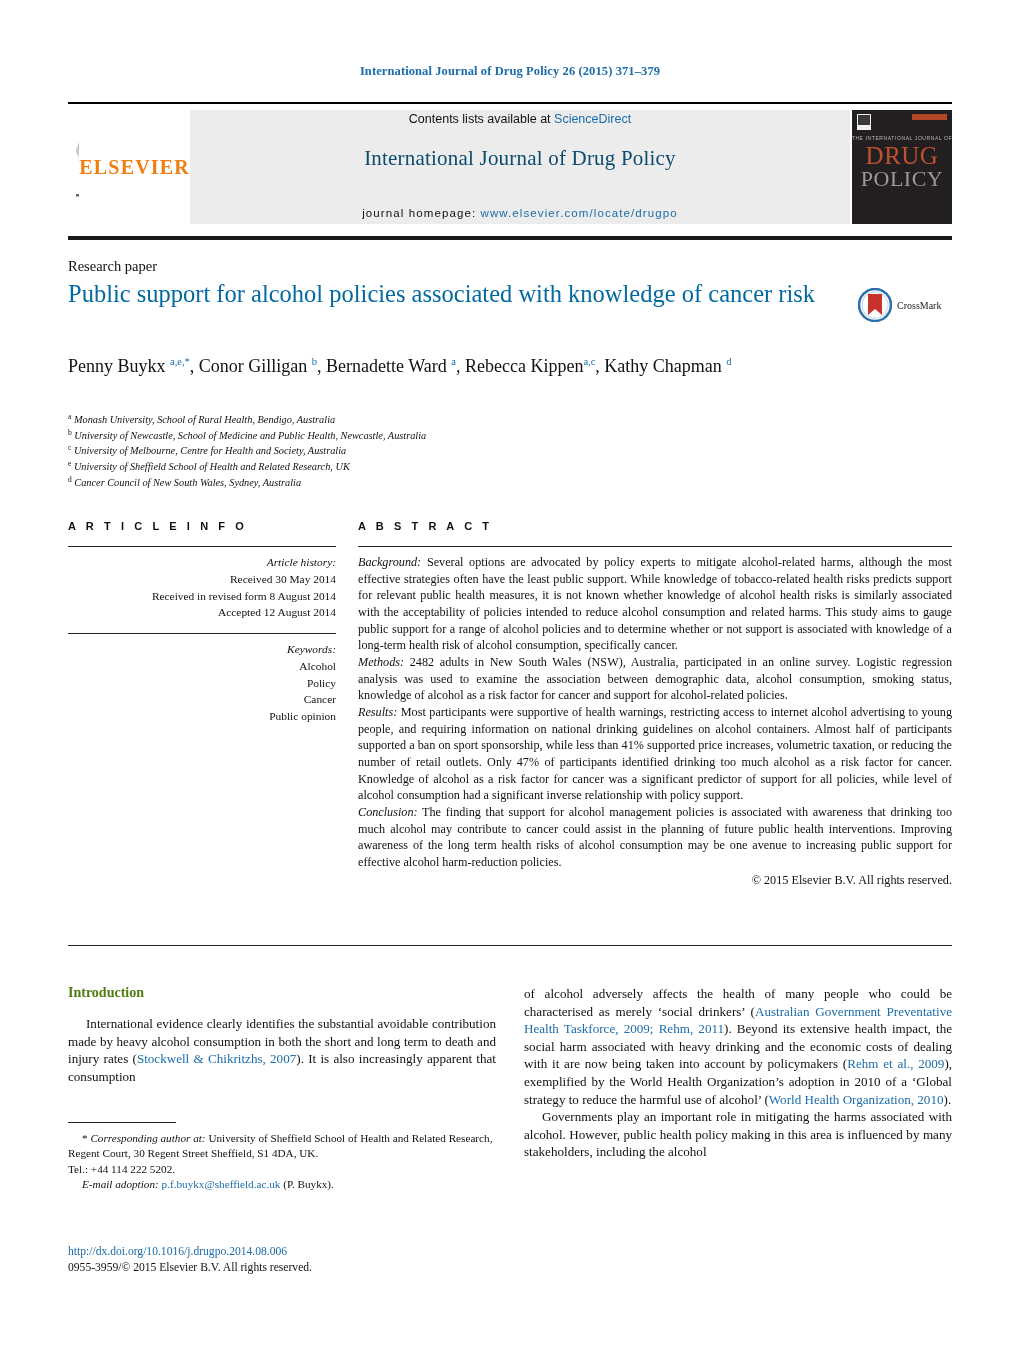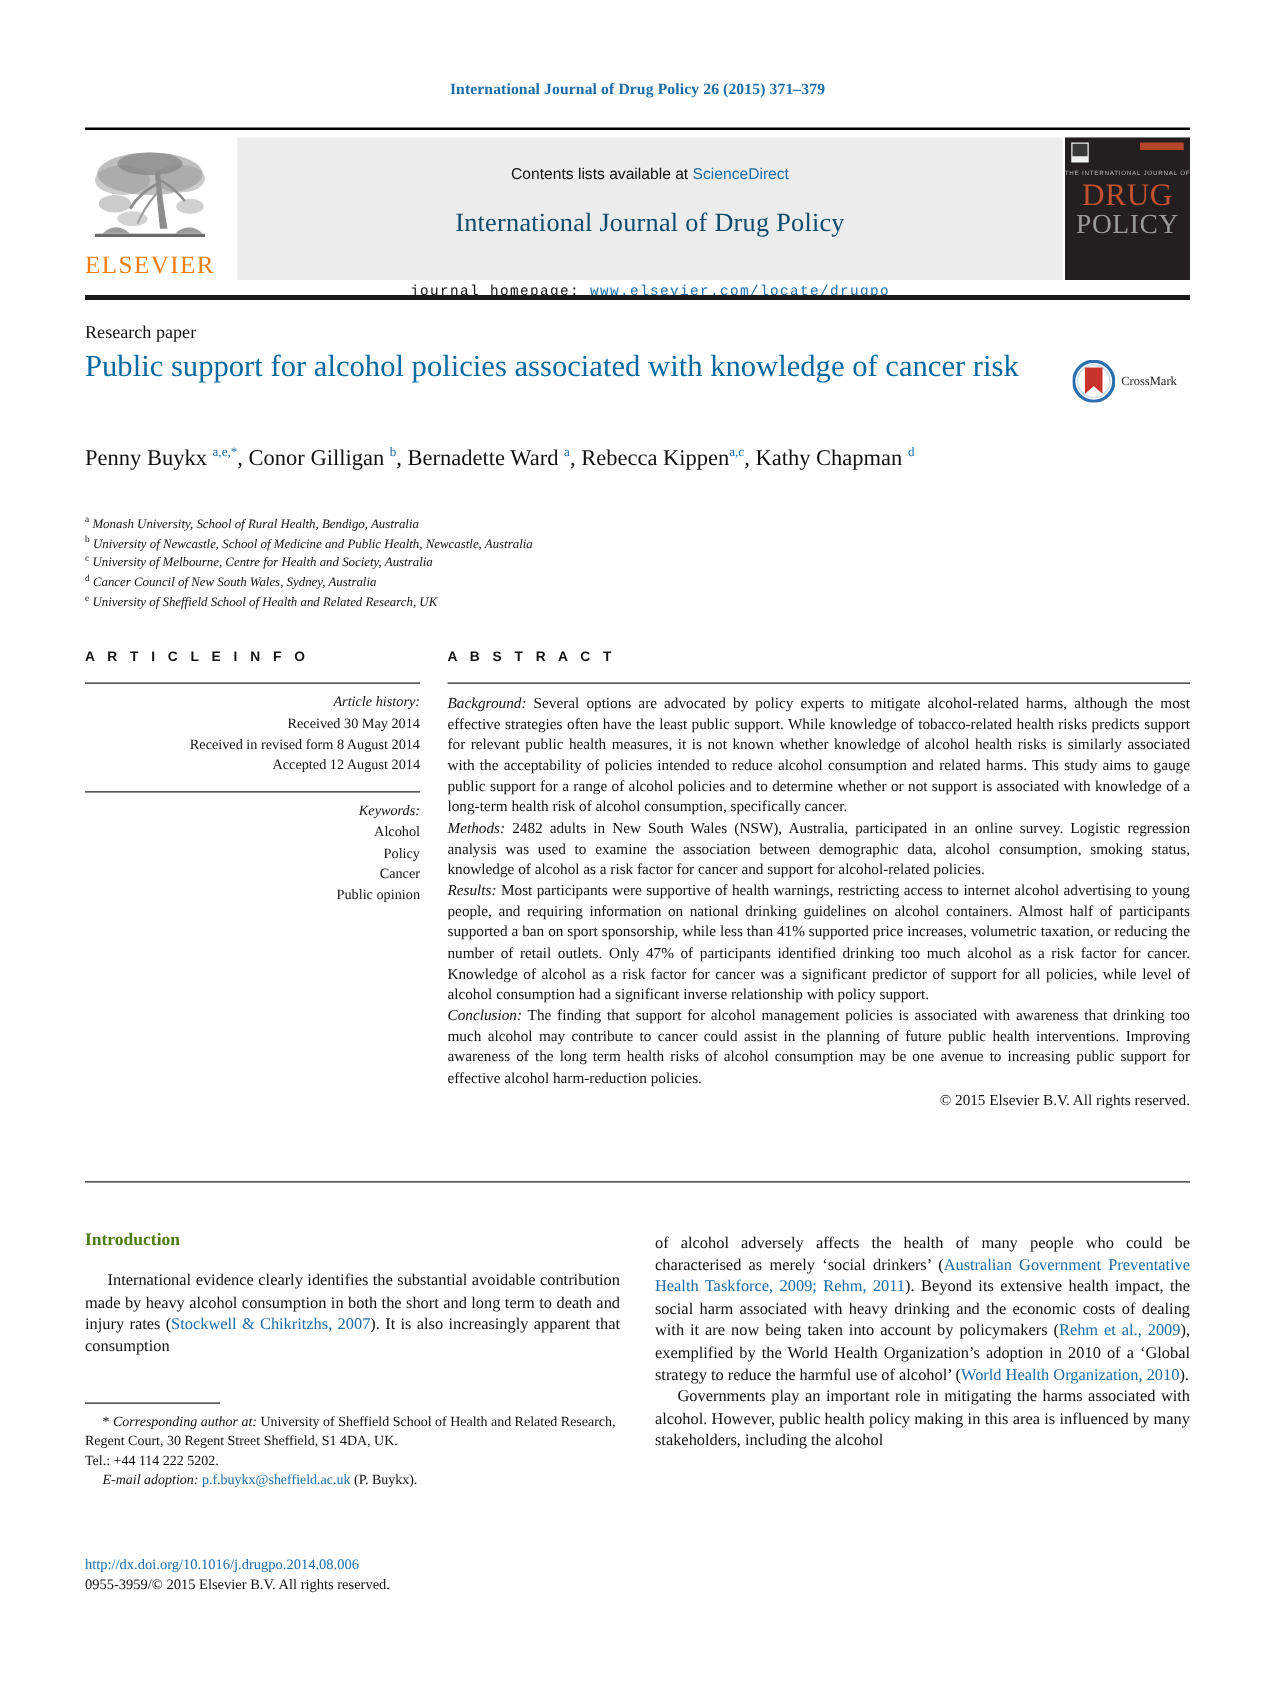--- a/index.html
+++ b/index.html
@@ -50,23 +50,25 @@
   }
   .masthead-body {
     display: flex;
     align-items: stretch;
     height: 114px;
   }
   .elsevier-logo {
     width: 122px;
     flex: 0 0 122px;
     display: flex;
-    flex-direction: column;
+    flex-direction: row;
+    align-items: center;
     justify-content: flex-end;
     padding-bottom: 2px;
+    font-weight: bold;
   }
   .elsevier-tree {
     width: 104px;
     height: 84px;
     position: relative;
     overflow: hidden;
   }
   .elsevier-wordmark {
     font-family: "Liberation Serif", serif;
     font-size: 20px;
@@ -75,40 +77,40 @@
     line-height: 1;
     margin-top: 1px;
   }
   .masthead-center {
     flex: 1 1 auto;
     background: #ececec;
     display: flex;
     flex-direction: column;
     justify-content: space-between;
     align-items: center;
-    padding: 22px 10px 10px 10px;
+    padding: 2px 10px 10px 10px;
     box-sizing: border-box;
     gap: 20px;
   }
   .contents-line {
     font-family: "Liberation Sans", sans-serif;
     font-size: 12.5px;
     color: #111;
   }
   .contents-line .sd {
     color: #1b6ca8;
   }
   .journal-name {
     font-family: "Liberation Serif", serif;
     font-size: 21px;
     color: #0c4a6e;
     letter-spacing: 0.2px;
   }
   .homepage-line {
-    font-family: Liberation Mono, monospace;
+    font-family: Liberation Sans, sans-serif;
     font-size: 11.5px;
     letter-spacing: 1.1px;
     color: #111;
     margin-top: 16px;
   }
   .homepage-line .url {
     color: #1b6ca8;
   }
   .cover-thumb {
     width: 100px;
@@ -418,22 +420,22 @@
   </div>
 
   <div class="paper-title">Public support for alcohol policies associated with knowledge of cancer risk</div>
 
   <div class="authors">Penny Buykx <sup>a,e,*</sup>, Conor Gilligan <sup>b</sup>, Bernadette Ward <sup>a</sup>, Rebecca Kippen<sup>a,c</sup>, Kathy Chapman <sup>d</sup></div>
 
   <div class="affiliations">
       <div><sup>a</sup> Monash University, School of Rural Health, Bendigo, Australia</div>
       <div><sup>b</sup> University of Newcastle, School of Medicine and Public Health, Newcastle, Australia</div>
       <div><sup>c</sup> University of Melbourne, Centre for Health and Society, Australia</div>
+      <div><sup>e</sup> University of Sheffield School of Health and Related Research, UK</div>
       <div><sup>d</sup> Cancer Council of New South Wales, Sydney, Australia</div>
-      <div><sup>e</sup> University of Sheffield School of Health and Related Research, UK</div>
     </div>
 
   <div class="info-col">
     <div class="sec-head">A R T I C L E    I N F O</div>
     <div class="sec-rule"></div>
     <div class="info-block">
       <div class="it">Article history:</div>
       <div>Received 30 May 2014</div>
       <div>Received in revised form 8 August 2014</div>
       <div>Accepted 12 August 2014</div>

